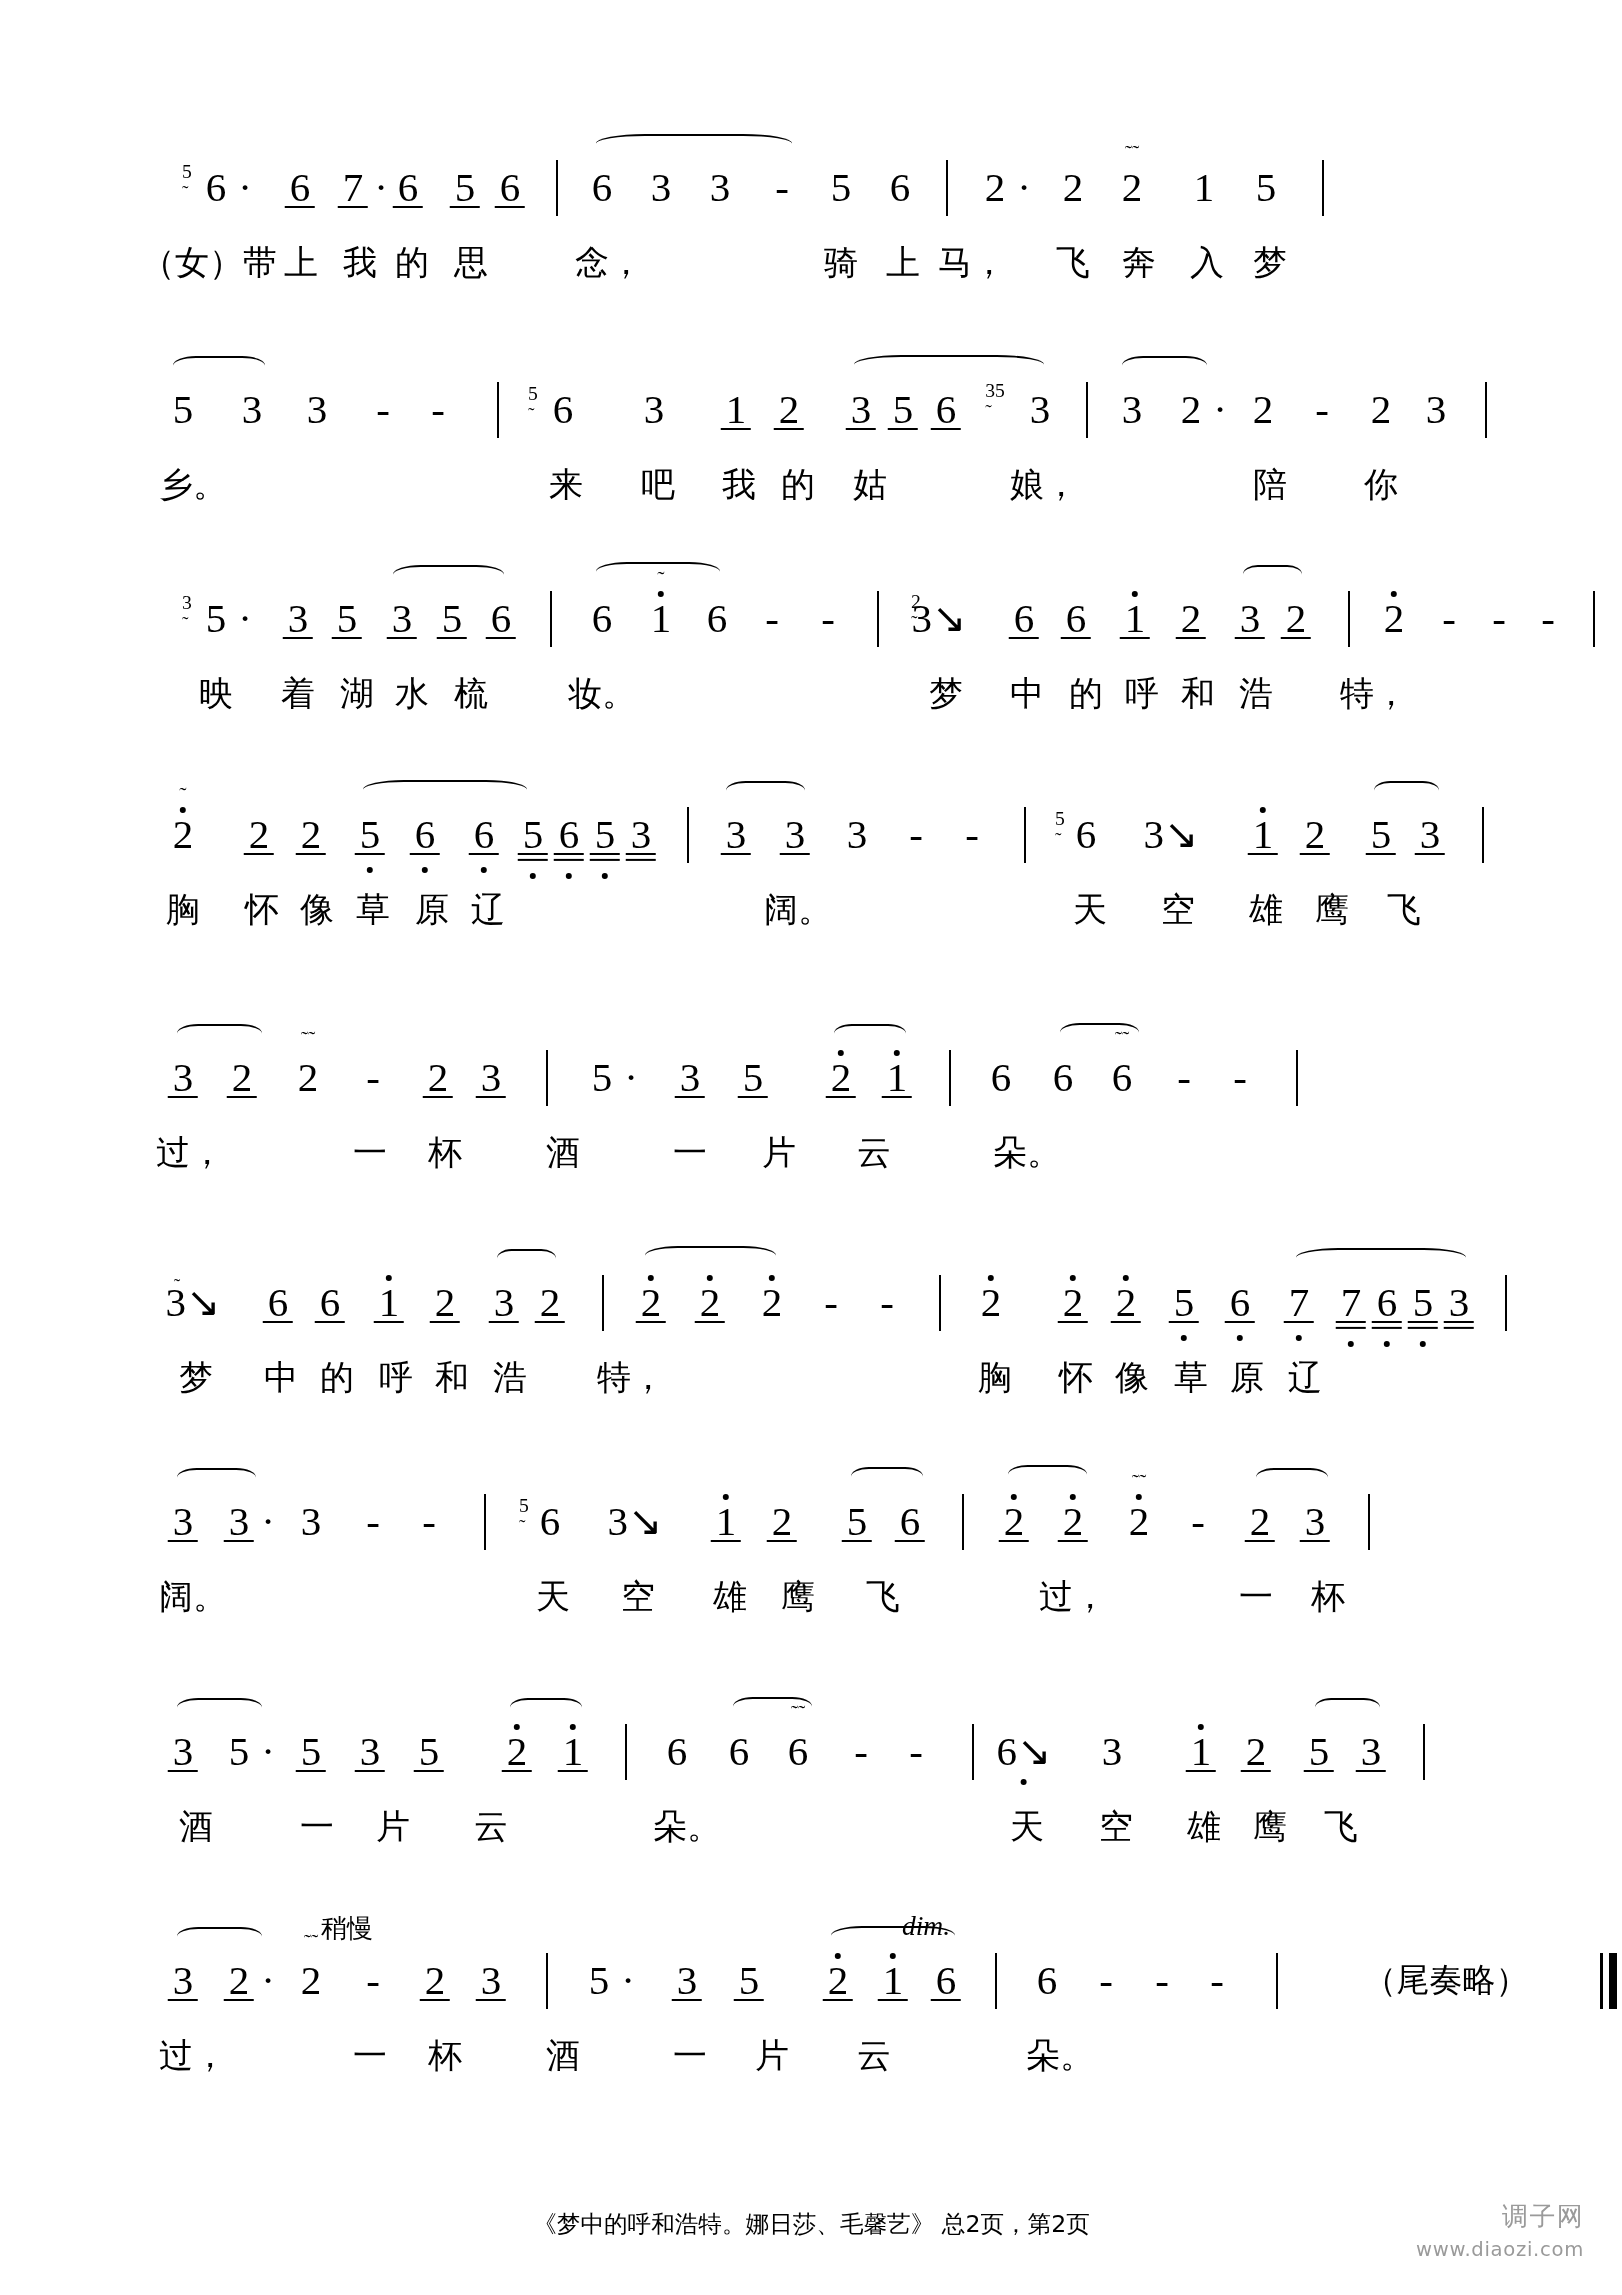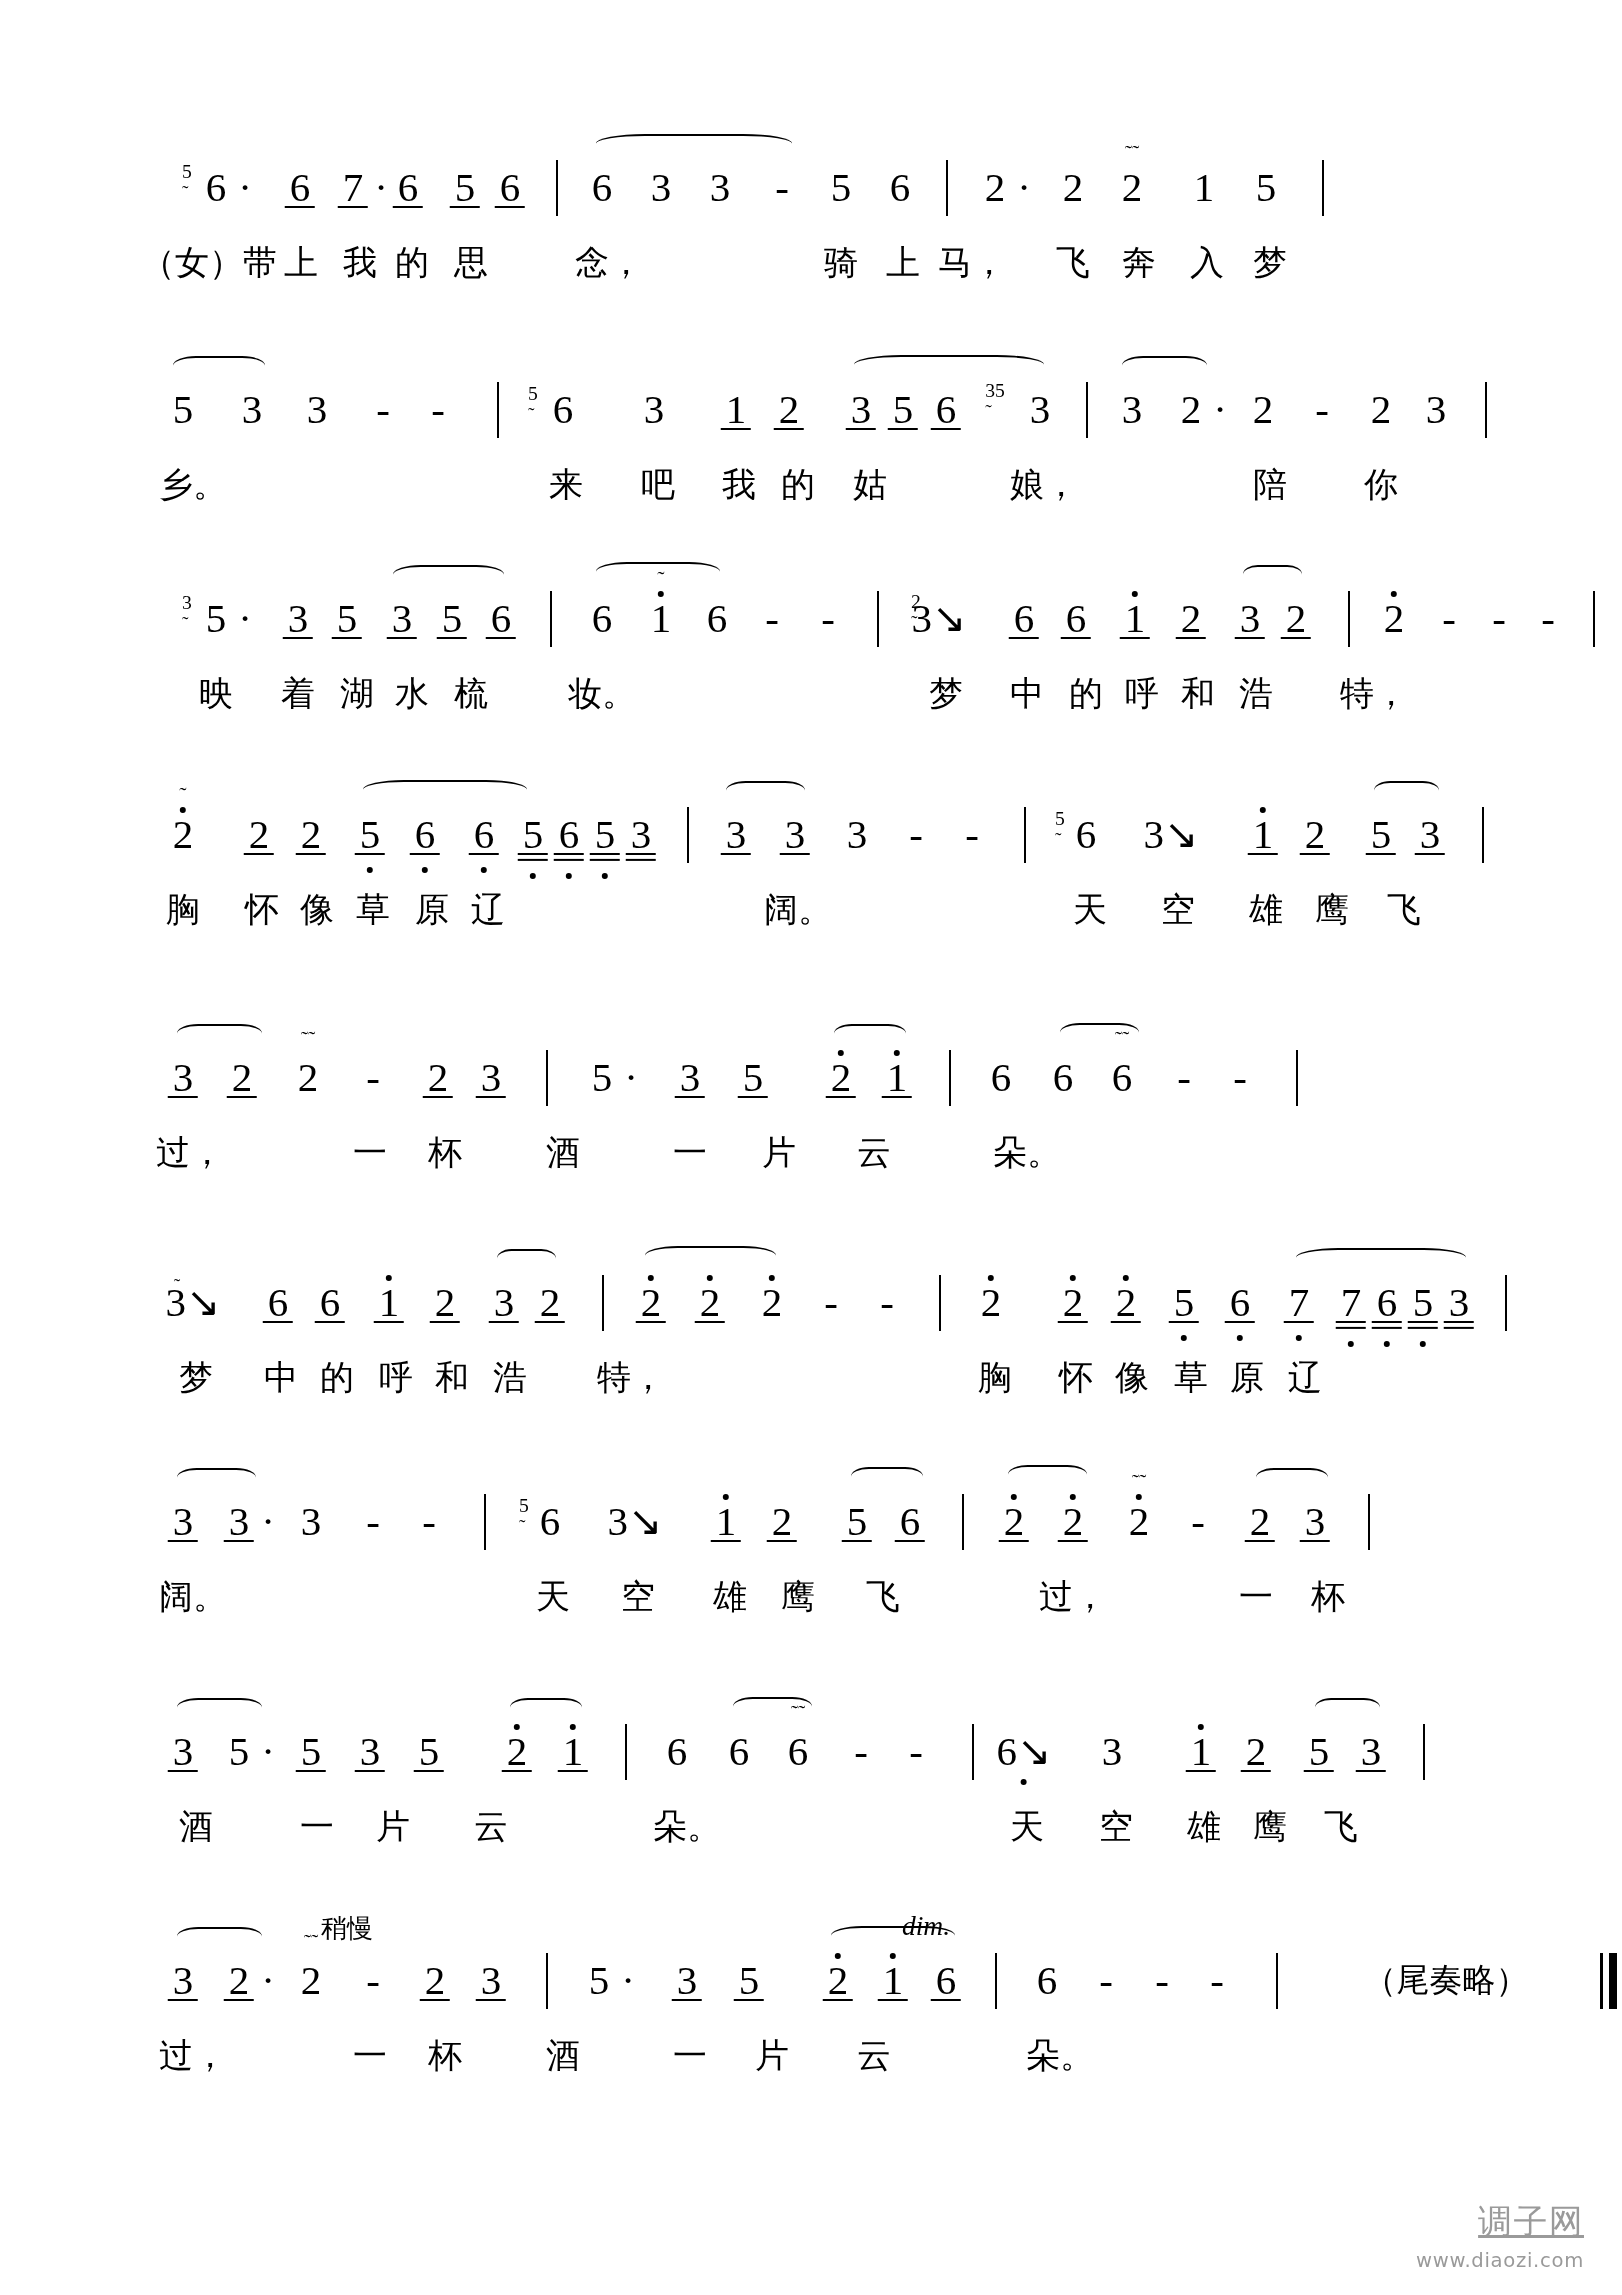--- a/index.html
+++ b/index.html
@@ -114,21 +114,21 @@
     font-family:"DejaVu Sans", sans-serif;
     font-size:23.6px;
     color:#000;
   }
   .watermark{
     position:absolute;
     right:39px;
     text-align:right;
     font-family:"DejaVu Sans", sans-serif;
   }
-  .wm-big{font-size:34px;color:#9a9a9a;letter-spacing:1.3px;text-decoration:underline;}
+  .wm-big{font-size:26px;color:#9a9a9a;letter-spacing:1.3px;}
   .wm-small{font-size:19.6px;color:#9a9a9a;letter-spacing:0.7px;margin-top:3.9px;}
 </style>
 </head>
 <body>
 
 <div class="page">
 
 <div class="system" style="top:164px;">
   <div class="notes">
     <span class="orn" style="left:43px;top:-2.6px;">5<br>˜</span>
@@ -535,20 +535,21 @@
     <span class="ly" style="left:226px;">一</span>
     <span class="ly" style="left:301px;">杯</span>
     <span class="ly" style="left:419px;">酒</span>
     <span class="ly" style="left:546px;">一</span>
     <span class="ly" style="left:628px;">片</span>
     <span class="ly" style="left:730px;">云</span>
     <span class="ly" style="left:916px;">朵。</span>
   </div>
 </div>
 
+<div class="footer" style="top:2208px;">《梦中的呼和浩特。娜日莎、毛馨艺》  总2页，第2页</div>
 
 <div class="watermark" style="top:2199px;">
   <div class="wm-big">调子网</div>
   <div class="wm-small">www.diaozi.com</div>
 </div>
 
 </div>
 
 
 </body></html>

